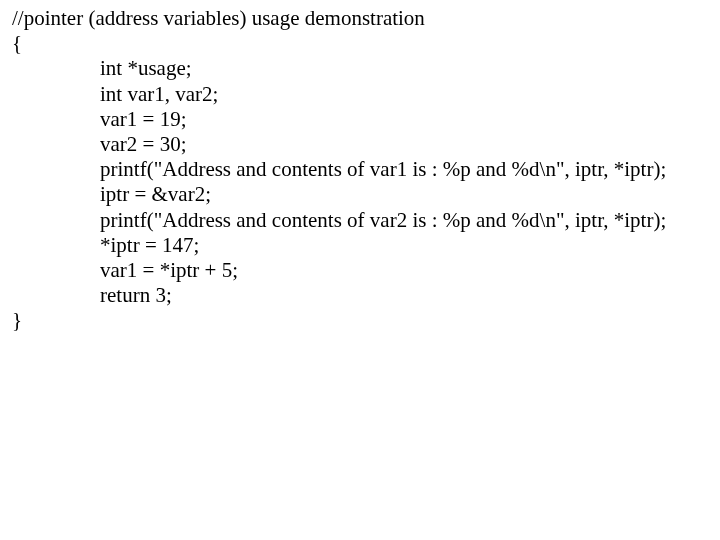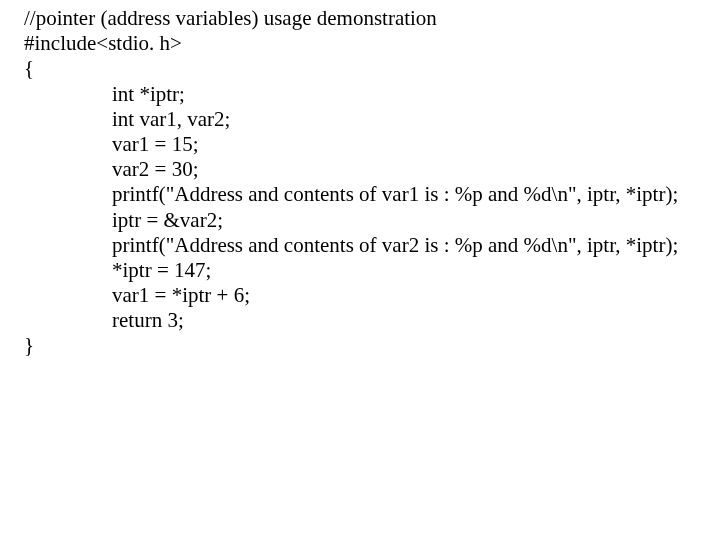--- a/index.html
+++ b/index.html
@@ -7,40 +7,39 @@
     padding: 0;
     width: 720px;
     height: 540px;
     background: #ffffff;
     font-family: "Times New Roman", Times, serif;
     font-size: 21px;
     color: #000000;
     line-height: 1.2;
   }
   .page {
-    padding: 6px 24px;
+    padding: 6px 12px;
   }
   .line {
     white-space: pre;
   }
   .indent {
     padding-left: 88px;
   }
 </style>
 </head>
 <body>
 
 <div class="page">
   <div class="line">//pointer (address variables) usage demonstration</div>
-  <div class="line">#include&lt;stdio. h&gt;</div>
   <div class="line">{</div>
-  <div class="line indent">int *iptr;</div>
+  <div class="line indent">int *usage;</div>
   <div class="line indent">int var1, var2;</div>
-  <div class="line indent">var1 = 15;</div>
+  <div class="line indent">var1 = 19;</div>
   <div class="line indent">var2 = 30;</div>
   <div class="line indent">printf("Address and contents of var1 is : %p and %d\n", iptr, *iptr);</div>
   <div class="line indent">iptr = &amp;var2;</div>
   <div class="line indent">printf("Address and contents of var2 is : %p and %d\n", iptr, *iptr);</div>
   <div class="line indent">*iptr = 147;</div>
-  <div class="line indent">var1 = *iptr + 6;</div>
+  <div class="line indent">var1 = *iptr + 5;</div>
   <div class="line indent">return 3;</div>
   <div class="line">}</div>
 </div>
 
 </body></html>

